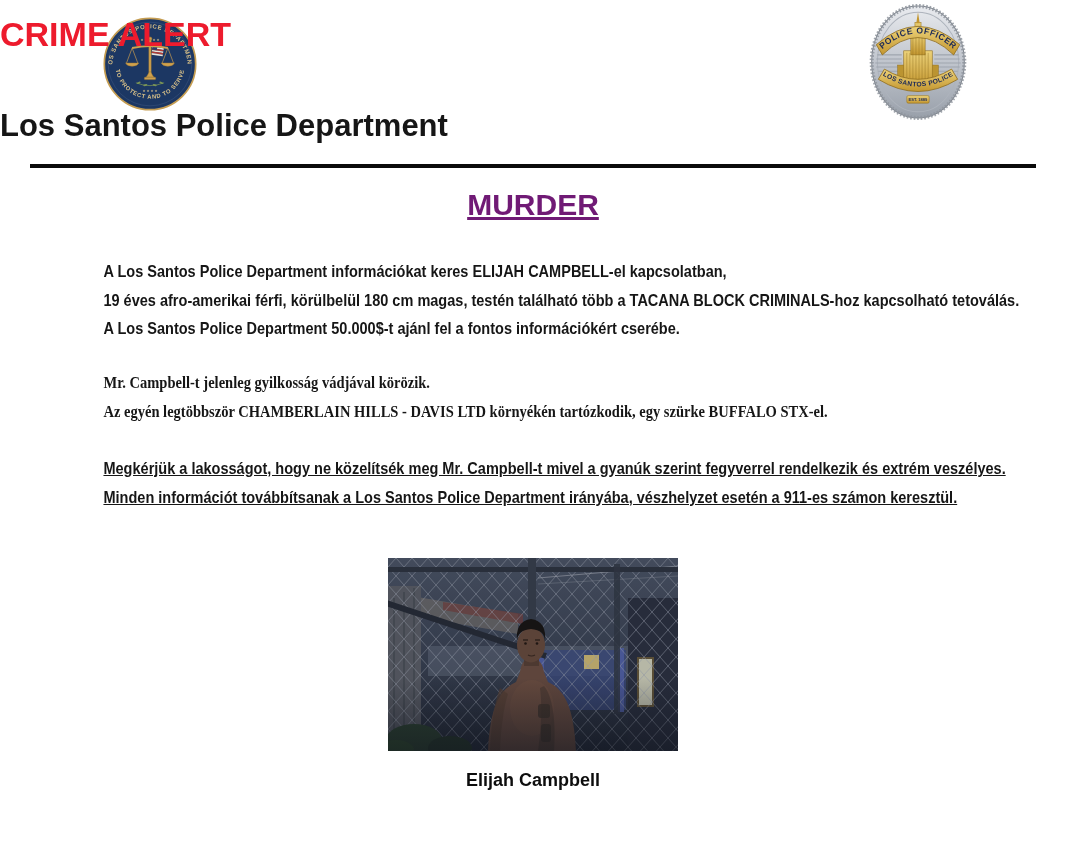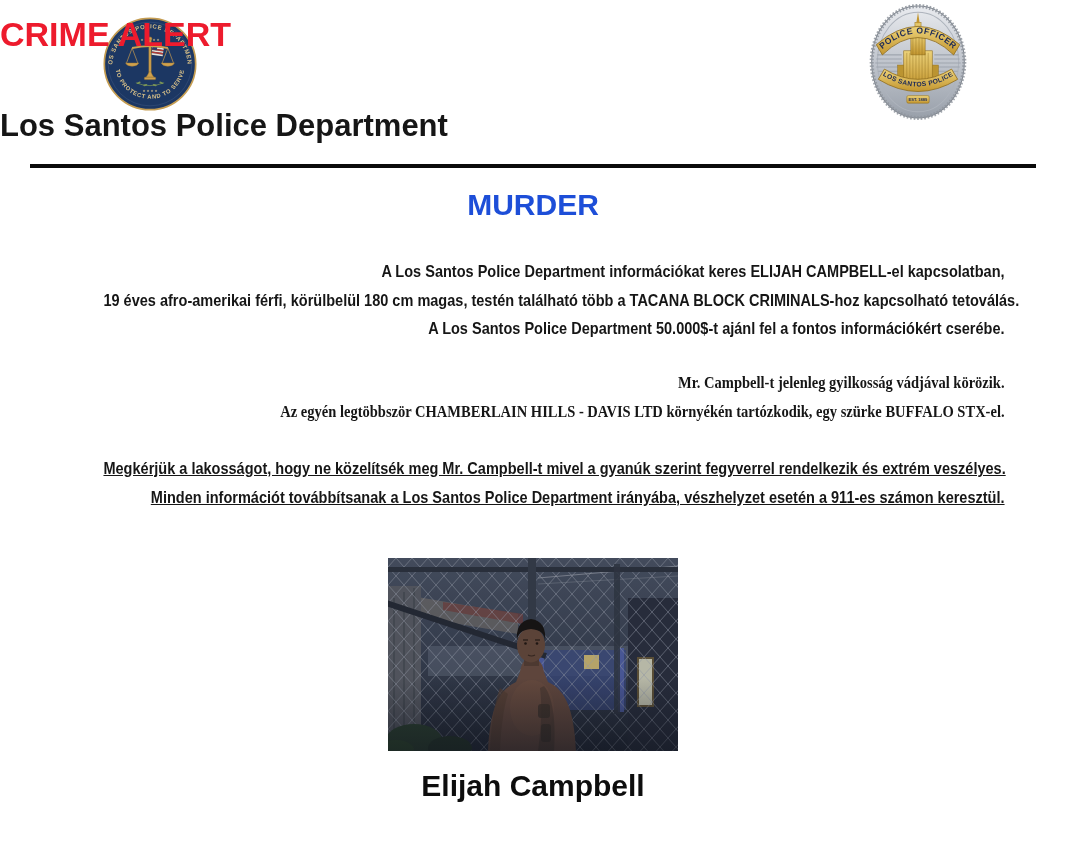--- a/index.html
+++ b/index.html
@@ -9,32 +9,32 @@
   }
   
   .seal{position:absolute;left:103px;top:16px;width:94px;height:96px;}
   .badge{position:absolute;left:869px;top:4px;width:98px;height:116px;}
   .main-title{position:absolute;left:0;right:0;top:17px;font-size:34px;font-weight:bold;letter-spacing:0;line-height:1;}
   .sub-title{position:absolute;left:0;right:0;top:74px;font-size:29px;font-weight:bold;color:#161616;line-height:1;}
   .dept-title{position:absolute;left:0;right:0;top:110px;font-size:31px;font-weight:bold;color:#161616;line-height:1;}
   .divider{position:absolute;left:30px;top:164px;width:1006px;height:4px;background:#0a0a0a;}
   
   .crime-heading{position:absolute;left:0;right:0;top:190px;text-align:center;font-size:30px;font-weight:bold;line-height:1;}
-  .para{position:absolute;left:0;right:0;text-align:right;margin-left:42px;}
+  .para{position:absolute;left:0;right:0;text-align:left;margin-left:42px;}
   .para-1{top:257px;}
   .para-2{top:369px;font-family:Liberation Serif, serif;}
   .para-3{top:454px;text-decoration:underline;}
   .pline{
     display:block;white-space:nowrap;font-size:16.5px;font-weight:bold;line-height:28.6px;
     transform:scaleX(0.88);transform-origin:50% 50%;color:#161616;
   }
   
   .photo-frame{position:absolute;left:388px;top:558px;width:290px;height:193px;}
   .photo-frame svg{display:block;}
-  .caption{position:absolute;left:0;right:0;top:771px;text-align:center;font-size:30px;font-weight:bold;color:#0d0d0d;line-height:1;}
+  .caption{position:absolute;left:0;right:0;top:771px;text-align:center;font-size:18px;font-weight:bold;color:#0d0d0d;line-height:1;}
 </style>
 </head>
 <body>
 
 <div class="page">
 
   <div class="seal">
     <svg width="94" height="96" viewBox="0 0 100 100">
       <defs>
         <path id="sealTop" d="M 10 52 A 40 40 0 1 1 90 52"></path>
@@ -137,21 +137,21 @@
       <rect x="37" y="90" width="22" height="7.5" rx="1.5" fill="url(#goldGrad)" stroke="#8f6d1d" stroke-width="0.5"></rect>
       <text x="48" y="95.5" font-size="4" font-weight="bold" fill="#1d2a57" text-anchor="middle">EST. 1889</text>
     </svg>
   </div>
 
   <div class="main-title" style="color:#ED1B2D;">CRIME ALERT</div>
   <div class="dept-title">Los Santos Police Department</div>
 
   <div class="divider"></div>
 
-  <div class="crime-heading" style="color:#1d4ed8;">MURDER</div>
+  <div class="crime-heading" style="color:#701a75;text-decoration:underline;">MURDER</div>
 
   <div class="para para-1">
     <span class="pline">A Los Santos Police Department információkat keres ELIJAH CAMPBELL-el kapcsolatban,</span>
     <span class="pline">19 éves afro-amerikai férfi, körülbelül 180 cm magas, testén található több a TACANA BLOCK CRIMINALS-hoz kapcsolható tetoválás.</span>
     <span class="pline">A Los Santos Police Department 50.000$-t ajánl fel a fontos információkért cserébe.</span>
   </div>
 
   <div class="para para-2">
     <span class="pline">Mr. Campbell-t jelenleg gyilkosság vádjával körözik.</span>
     <span class="pline">Az egyén legtöbbször CHAMBERLAIN HILLS - DAVIS LTD környékén tartózkodik, egy szürke BUFFALO STX-el.</span>

